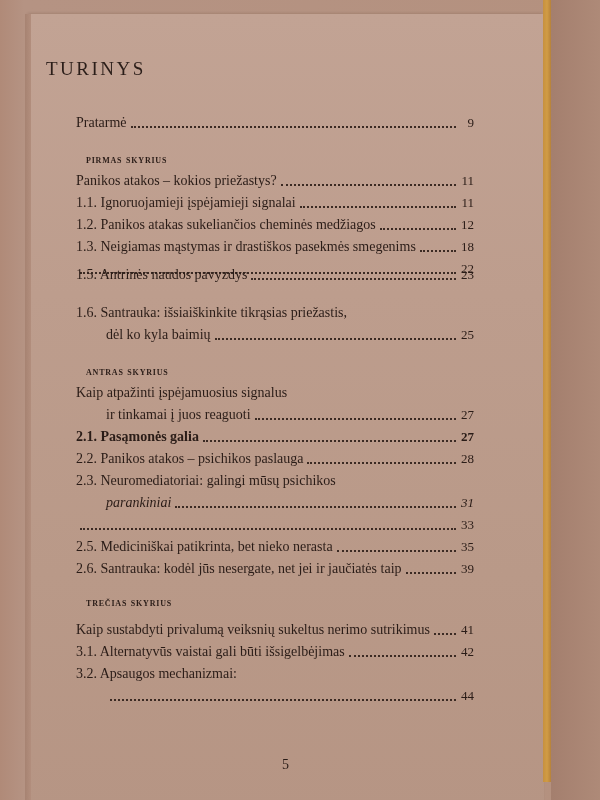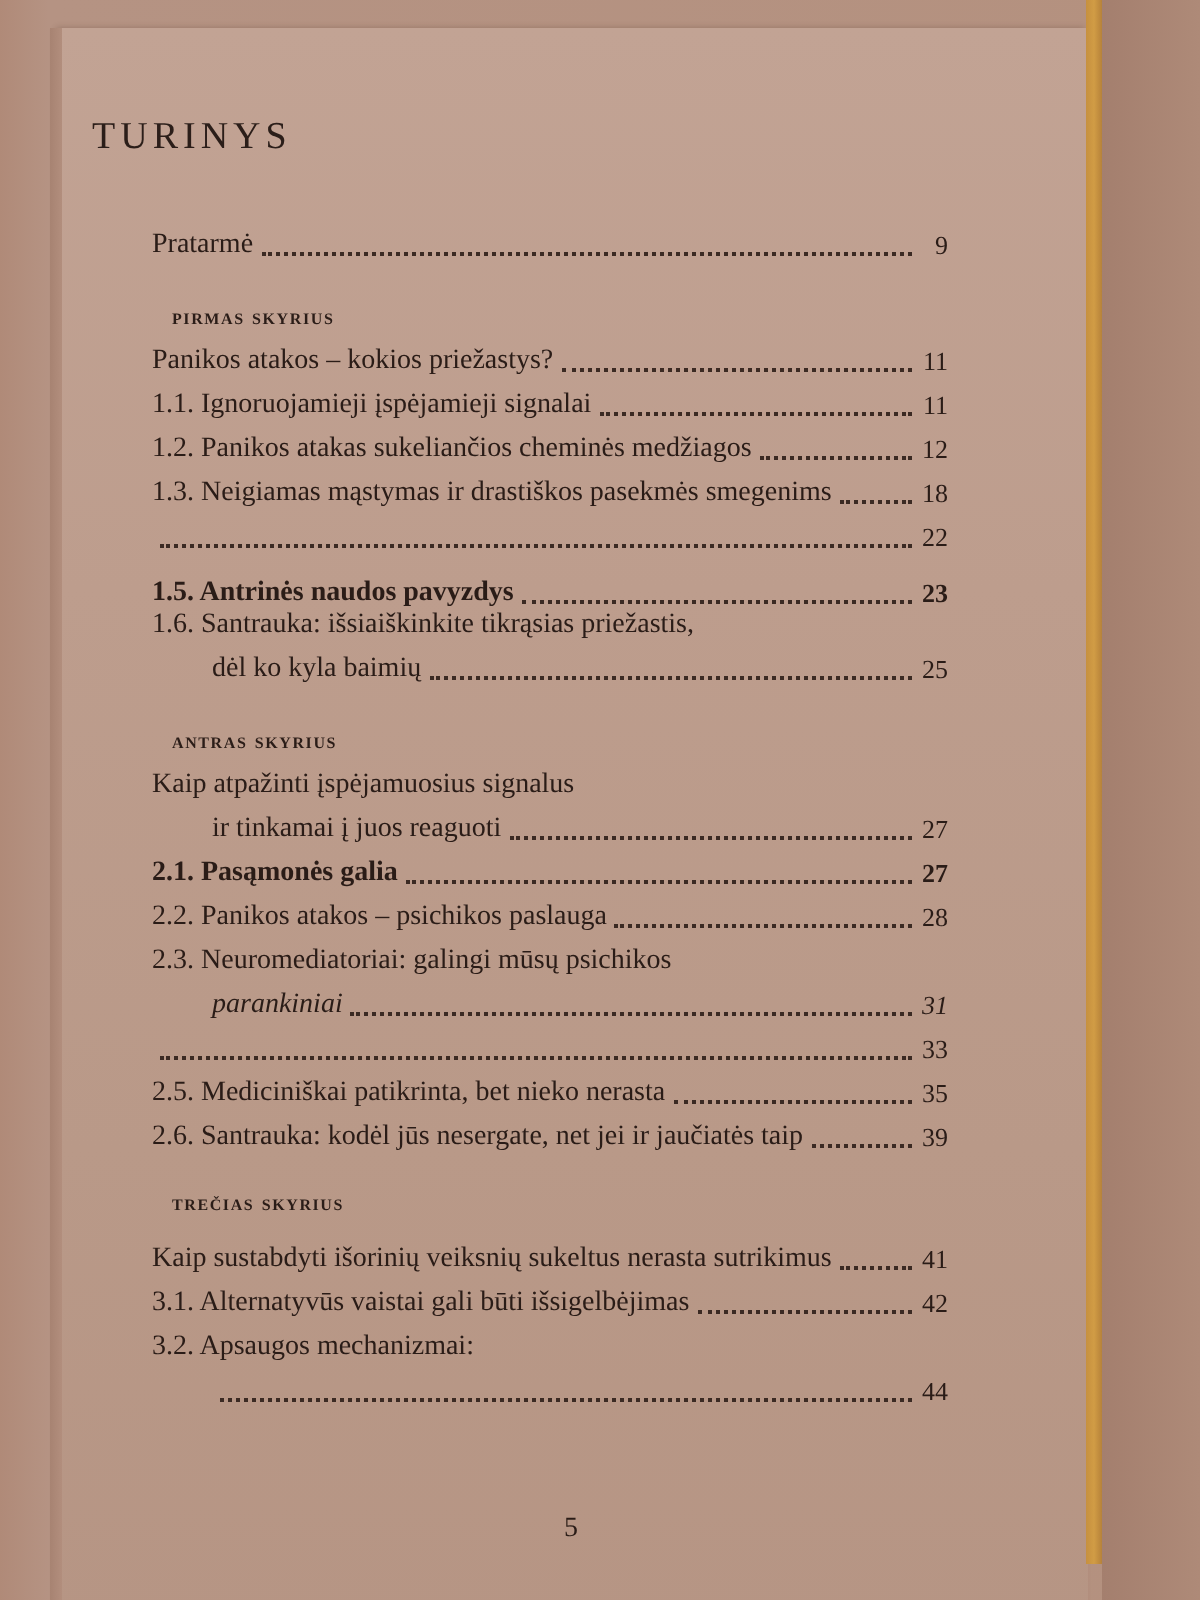--- a/index.html
+++ b/index.html
@@ -84,21 +84,21 @@
   </div>
   <div class="entry" style="top:238px;">
     <span class="lbl">1.3. Neigiamas mąstymas ir drastiškos pasekmės smegenims</span>
     <span class="dots"></span>
     <span class="pg">18</span>
   </div>
   <div class="entry" style="top:260px;">
     <span class="dots"></span>
     <span class="pg">22</span>
   </div>
-  <div class="entry" style="top:288px;font-weight:bold;">
+  <div class="entry" style="top:266px;">
     <span class="lbl">1.5. Antrinės naudos pavyzdys</span>
     <span class="dots"></span>
     <span class="pg">23</span>
   </div>
   <div class="entry noleader" style="top:304px;">
     <span class="lbl">1.6. Santrauka: išsiaiškinkite tikrąsias priežastis,</span>
 
     <span class="pg"></span>
   </div>
   <div class="entry indent" style="top:326px;">
@@ -150,21 +150,21 @@
   </div>
   <div class="entry" style="top:560px;">
     <span class="lbl">2.6. Santrauka: kodėl jūs nesergate, net jei ir jaučiatės taip</span>
     <span class="dots"></span>
     <span class="pg">39</span>
   </div>
 
   <div class="chapter" style="top:596px;">TREČIAS SKYRIUS</div>
 
   <div class="entry" style="top:621px;">
-    <span class="lbl">Kaip sustabdyti išorinių veiksnių sukeltus nerasta sutrikimus</span>
+    <span class="lbl">Kaip sustabdyti privalumą veiksnių sukeltus nerimo sutrikimus</span>
     <span class="dots"></span>
     <span class="pg">41</span>
   </div>
   <div class="entry" style="top:643px;">
     <span class="lbl">3.1. Alternatyvūs vaistai gali būti išsigelbėjimas</span>
     <span class="dots"></span>
     <span class="pg">42</span>
   </div>
   <div class="entry noleader" style="top:665px;">
     <span class="lbl">3.2. Apsaugos mechanizmai:</span>

